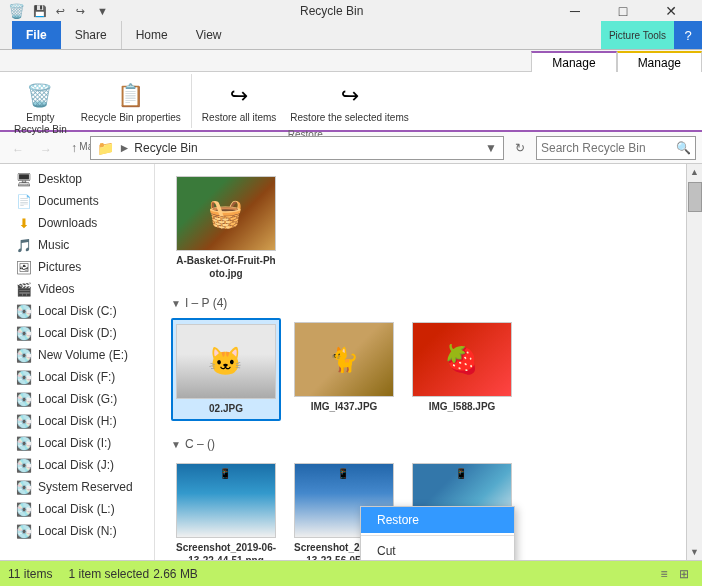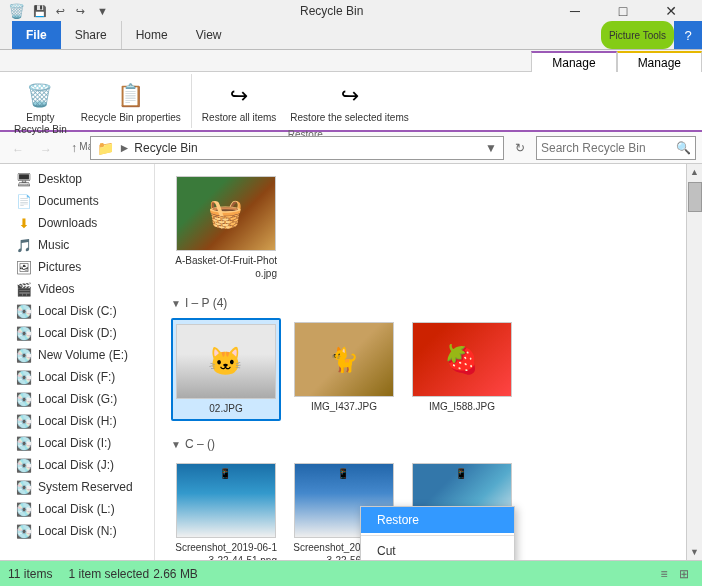--- a/index.html
+++ b/index.html
@@ -29,24 +29,24 @@
     .content { flex: 1; background: white; overflow-y: auto; overflow-x: hidden; position: relative; }
 
     
     .file-grid { padding: 8px 16px; }
     .section-header { display: flex; align-items: center; gap: 4px; font-size: 12px; color: #555; padding: 4px 0; cursor: pointer; }
     .section-arrow { color: #666; font-size: 10px; }
     .file-row { display: flex; flex-wrap: wrap; gap: 8px; padding: 4px 0; }
     .file-item { display: flex; flex-direction: column; align-items: center; width: 110px; padding: 4px; cursor: pointer; border-radius: 2px; }
     .file-item.selected { background: #cce8ff; border: 1px solid #99ccff; }
     .file-thumb { width: 100px; height: 75px; background: #ddd; display: flex; align-items: center; justify-content: center; overflow: hidden; font-size: 10px; color: #666; border: 1px solid #ccc; position: relative; }
-    .file-name { font-size: 10px; color: #333; text-align: right; margin-top: 3px; word-break: break-all; line-height: 1.3; }
-
-    
-    .statusbar { height: 26px; background: #86efac; border-top: 1px solid #ccc; display: flex; align-items: center; padding: 0 8px; font-size: 12px; color: #333; position: absolute; bottom: 0; left: 0; right: 0; }
+    .file-name { font-size: 10px; color: #333; text-align: center; margin-top: 3px; word-break: break-all; line-height: 1.3; font-weight: bold; }
+
+    
+    .statusbar { height: 26px; background: #bef264; border-top: 1px solid #ccc; display: flex; align-items: center; padding: 0 8px; font-size: 12px; color: #333; position: absolute; bottom: 0; left: 0; right: 0; }
     .view-btn { width: 20px; height: 20px; display: flex; align-items: center; justify-content: center; font-size: 11px; color: #666; cursor: pointer; border: 1px solid transparent; }
 
     
     .thumb-basket { background: linear-gradient(135deg, #8B4513 30%, #d2691e 100%); }
 
     .ribbon-top-bar { display: flex; background: #f0f0f0; align-items: center; height: 22px; padding: 0 8px; gap: 2px; }
     .qs-icon { width: 18px; height: 18px; display: flex; align-items: center; justify-content: center; font-size: 11px; color: #555; cursor: pointer; }
   </style>
 </head>
 <body>
@@ -62,21 +62,21 @@
   <span class="win-btn" style="font-size:14px; cursor:pointer;">□</span>
   <span class="win-btn close" style="font-size:14px; cursor:pointer;">✕</span>
 </div>
 
 <div style="display:flex; align-items:flex-end; background:#f0f0f0; border-bottom:1px solid #bbb; height:28px; padding-left:12px;">
   <div style="background:#2672d6; color:white; padding:4px 14px; font-size:12px; font-weight:bold; height:28px; display:flex;align-items:center;">File</div>
   <div style="padding:4px 14px; font-size:12px; height:28px; display:flex;align-items:center; color:#333;">Share</div>
   <div style="padding:4px 14px; font-size:12px; height:28px; display:flex;align-items:center; color:#333; border-left:1px solid #ccc;">Home</div>
   <div style="padding:4px 14px; font-size:12px; height:28px; display:flex;align-items:center; color:#333;">View</div>
   <div style="flex:1;"></div>
-  <div style="display:flex; flex-direction:column; align-items:center; background:#84cc16; padding:0 8px; height:28px; justify-content:center;border-radius:11px;">
+  <div style="display:flex; flex-direction:column; align-items:center; background:#5eead4; padding:0 8px; height:28px; justify-content:center;">
     <span style="font-size:10px; color:#333; white-space:nowrap;">Picture Tools</span>
   </div>
   <div style="width:28px; height:28px; display:flex;align-items:center;justify-content:center; background:#2672d6; color:white; font-size:13px;">?</div>
 </div>
 
 <div style="display:flex; background:#f5f5f5; border-bottom:1px solid #ccc; height:22px;">
   <div style="flex:1;"></div>
   <div style="padding:2px 20px; font-size:12px; background:white; border-top:2px solid #9b59b6; border-left:1px solid #ccc; border-right:1px solid #ccc; display:flex;align-items:center; position:relative; top:1px;">Manage</div>
   <div style="padding:2px 20px; font-size:12px; background:white; border-top:2px solid #e6b800; border-left:1px solid #ccc; border-right:1px solid #ccc; display:flex;align-items:center; position:relative; top:1px; margin-left:0;">Manage</div>
 </div>

